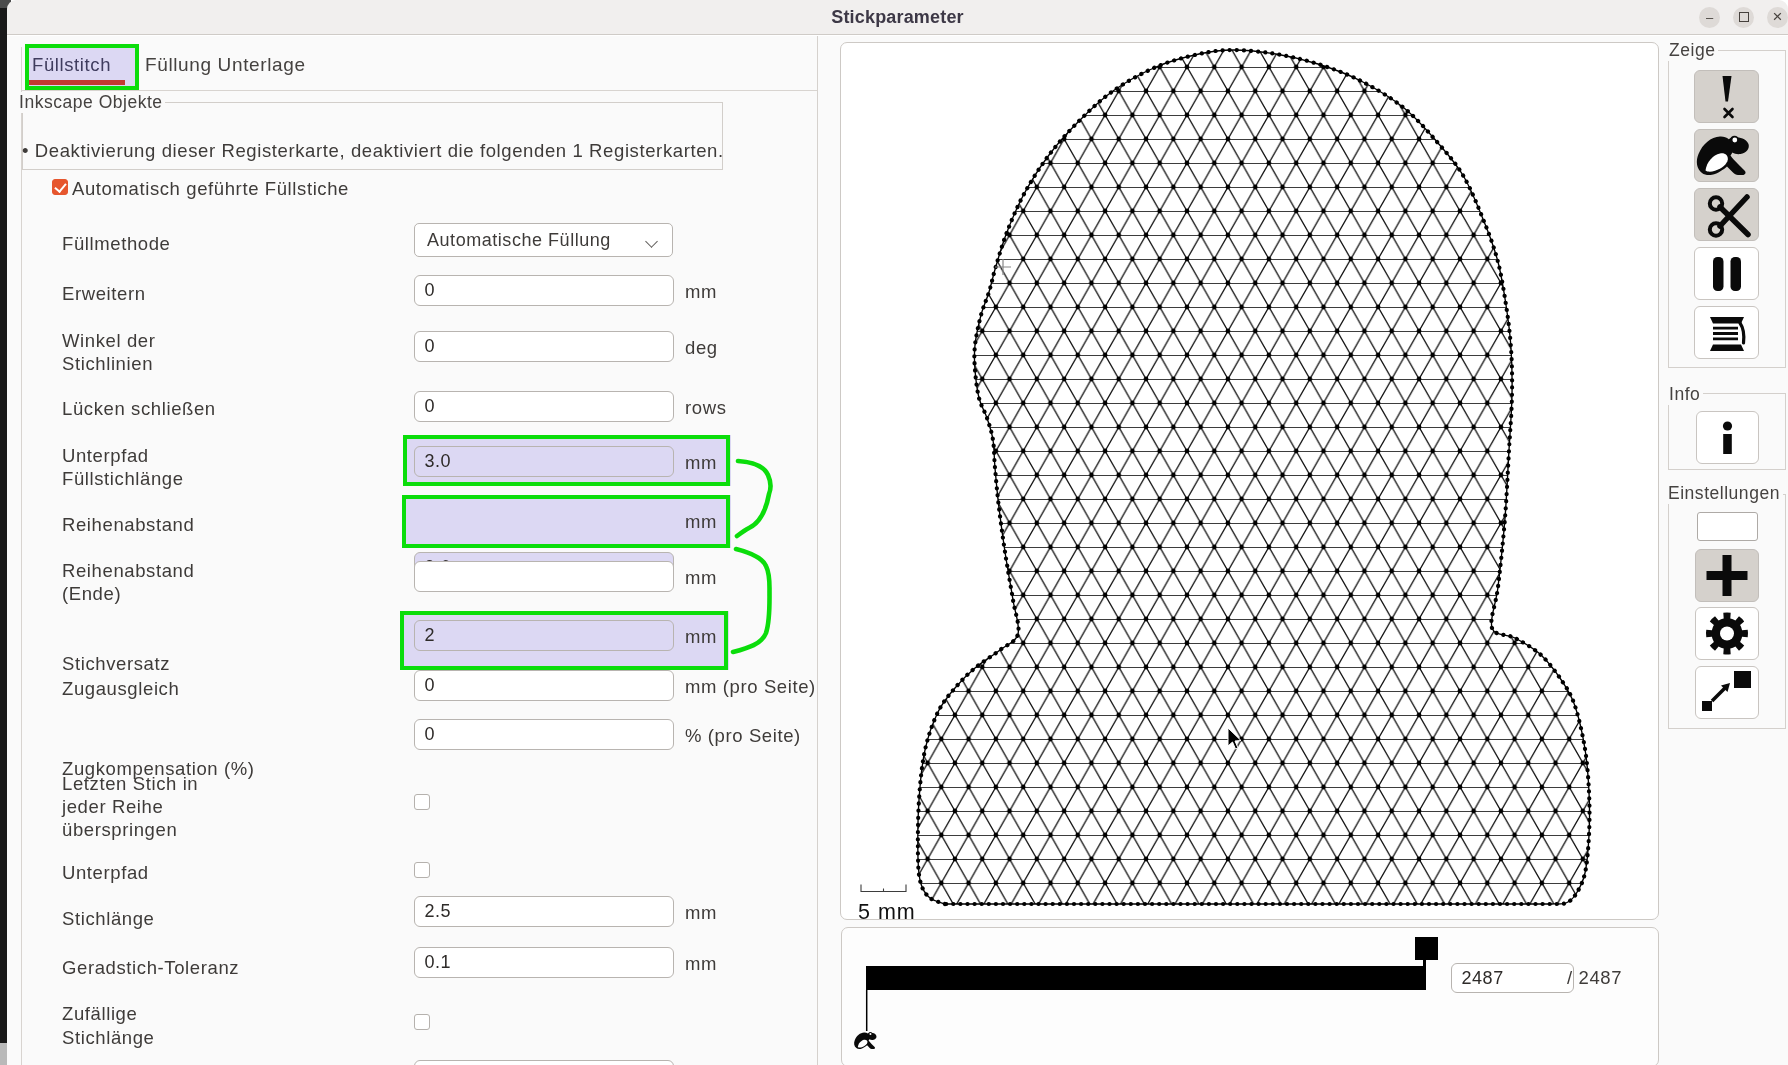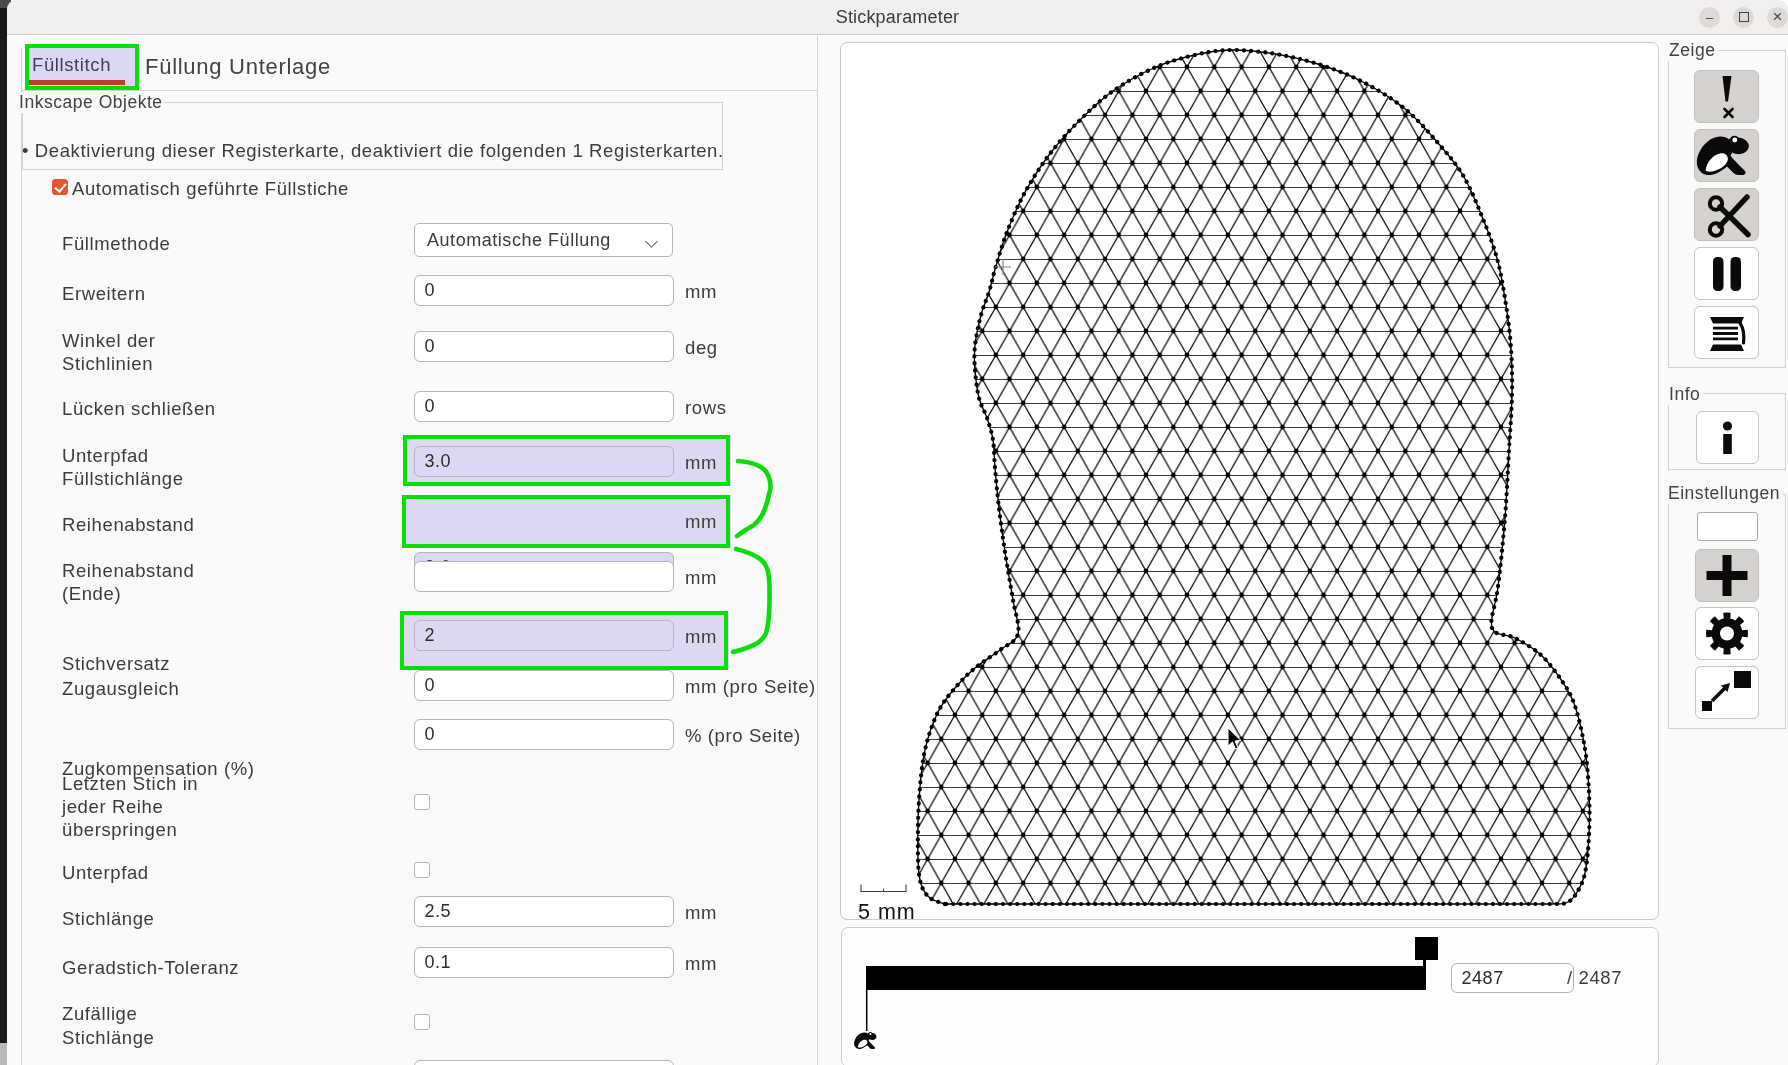--- a/index.html
+++ b/index.html
@@ -5,31 +5,31 @@
 html,body { width:1788px; height:1065px; overflow:hidden; background:#fff;
   font-family:"Liberation Sans", sans-serif; }
 #win { position:absolute; left:0; top:0; width:1788px; height:1065px; }
 .abs { position:absolute; }
 
 #leftstrip { position:absolute; left:0; top:8px; width:7px; height:1035px; background:#191919; }
 #leftstrip2 { position:absolute; left:0; top:1043px; width:7px; height:22px; background:#b9b9b9; }
 #corner { position:absolute; left:0; top:0; width:11px; height:14px; background:#4c4c4c; }
 #titlebar { position:absolute; left:7px; top:0; width:1781px; height:35px;
   background:#f1efee; border-bottom:1px solid #cfcbc7; border-radius:9px 9px 0 0; }
-#title { position:absolute; left:0; right:0; top:7px; text-align:center; font-weight:normal;
+#title { position:absolute; left:0; right:0; top:7px; text-align:center; font-weight:bold;
   font-size:18px; color:#3d3846; letter-spacing:0.01em; }
 .winbtn { position:absolute; top:7px; width:21px; height:21px; border-radius:50%;
   background:#dedad7; color:#47423e; text-align:center; line-height:21px; font-size:13px; }
 #dlg { position:absolute; left:7px; top:36px; width:1781px; height:1029px; background:#fafafa; }
 
 #lpanel { position:absolute; left:1px; top:0; width:810px; height:1029px; background:#fafafa;
   border-right:1px solid #d5d1cd; }
 #tabline { position:absolute; left:13px; top:54px; width:796px; height:1px; background:#d8d4d0; }
 #nbleft { position:absolute; left:13px; top:11px; width:1px; height:1018px; background:#d8d4d0; }
-.tab2 { position:absolute; left:137px; top:18px; font-size:22px; color:#454240; letter-spacing:0.033em; }
+.tab2 { position:absolute; left:137px; top:18px; font-size:19px; color:#454240; letter-spacing:0.033em; }
 #tab1box { position:absolute; left:17px; top:8px; width:114px; height:46px;
   background:#dcd8f3; border:4px solid #0bdd0b; }
 #tab1 { position:absolute; left:24px; top:18px; font-size:18.5px; color:#3f3c5e; letter-spacing:0.033em; }
 #tab1ul { position:absolute; left:21px; top:44px; width:96px; height:4.5px; background:#c23b31; }
 
 .gframe { position:absolute; border:1px solid #d2cecA; }
 .glabel { position:absolute; font-size:17.5px; color:#454240; background:#fafafa; padding:0 2px; letter-spacing:0.03em; }
 .txt { position:absolute; font-size:18.5px; color:#3e3b39; white-space:nowrap; letter-spacing:0.033em; }
 
 .cb { position:absolute; width:16px; height:16px; border:1px solid #b5b1ad; border-radius:3px; background:#fff; }

